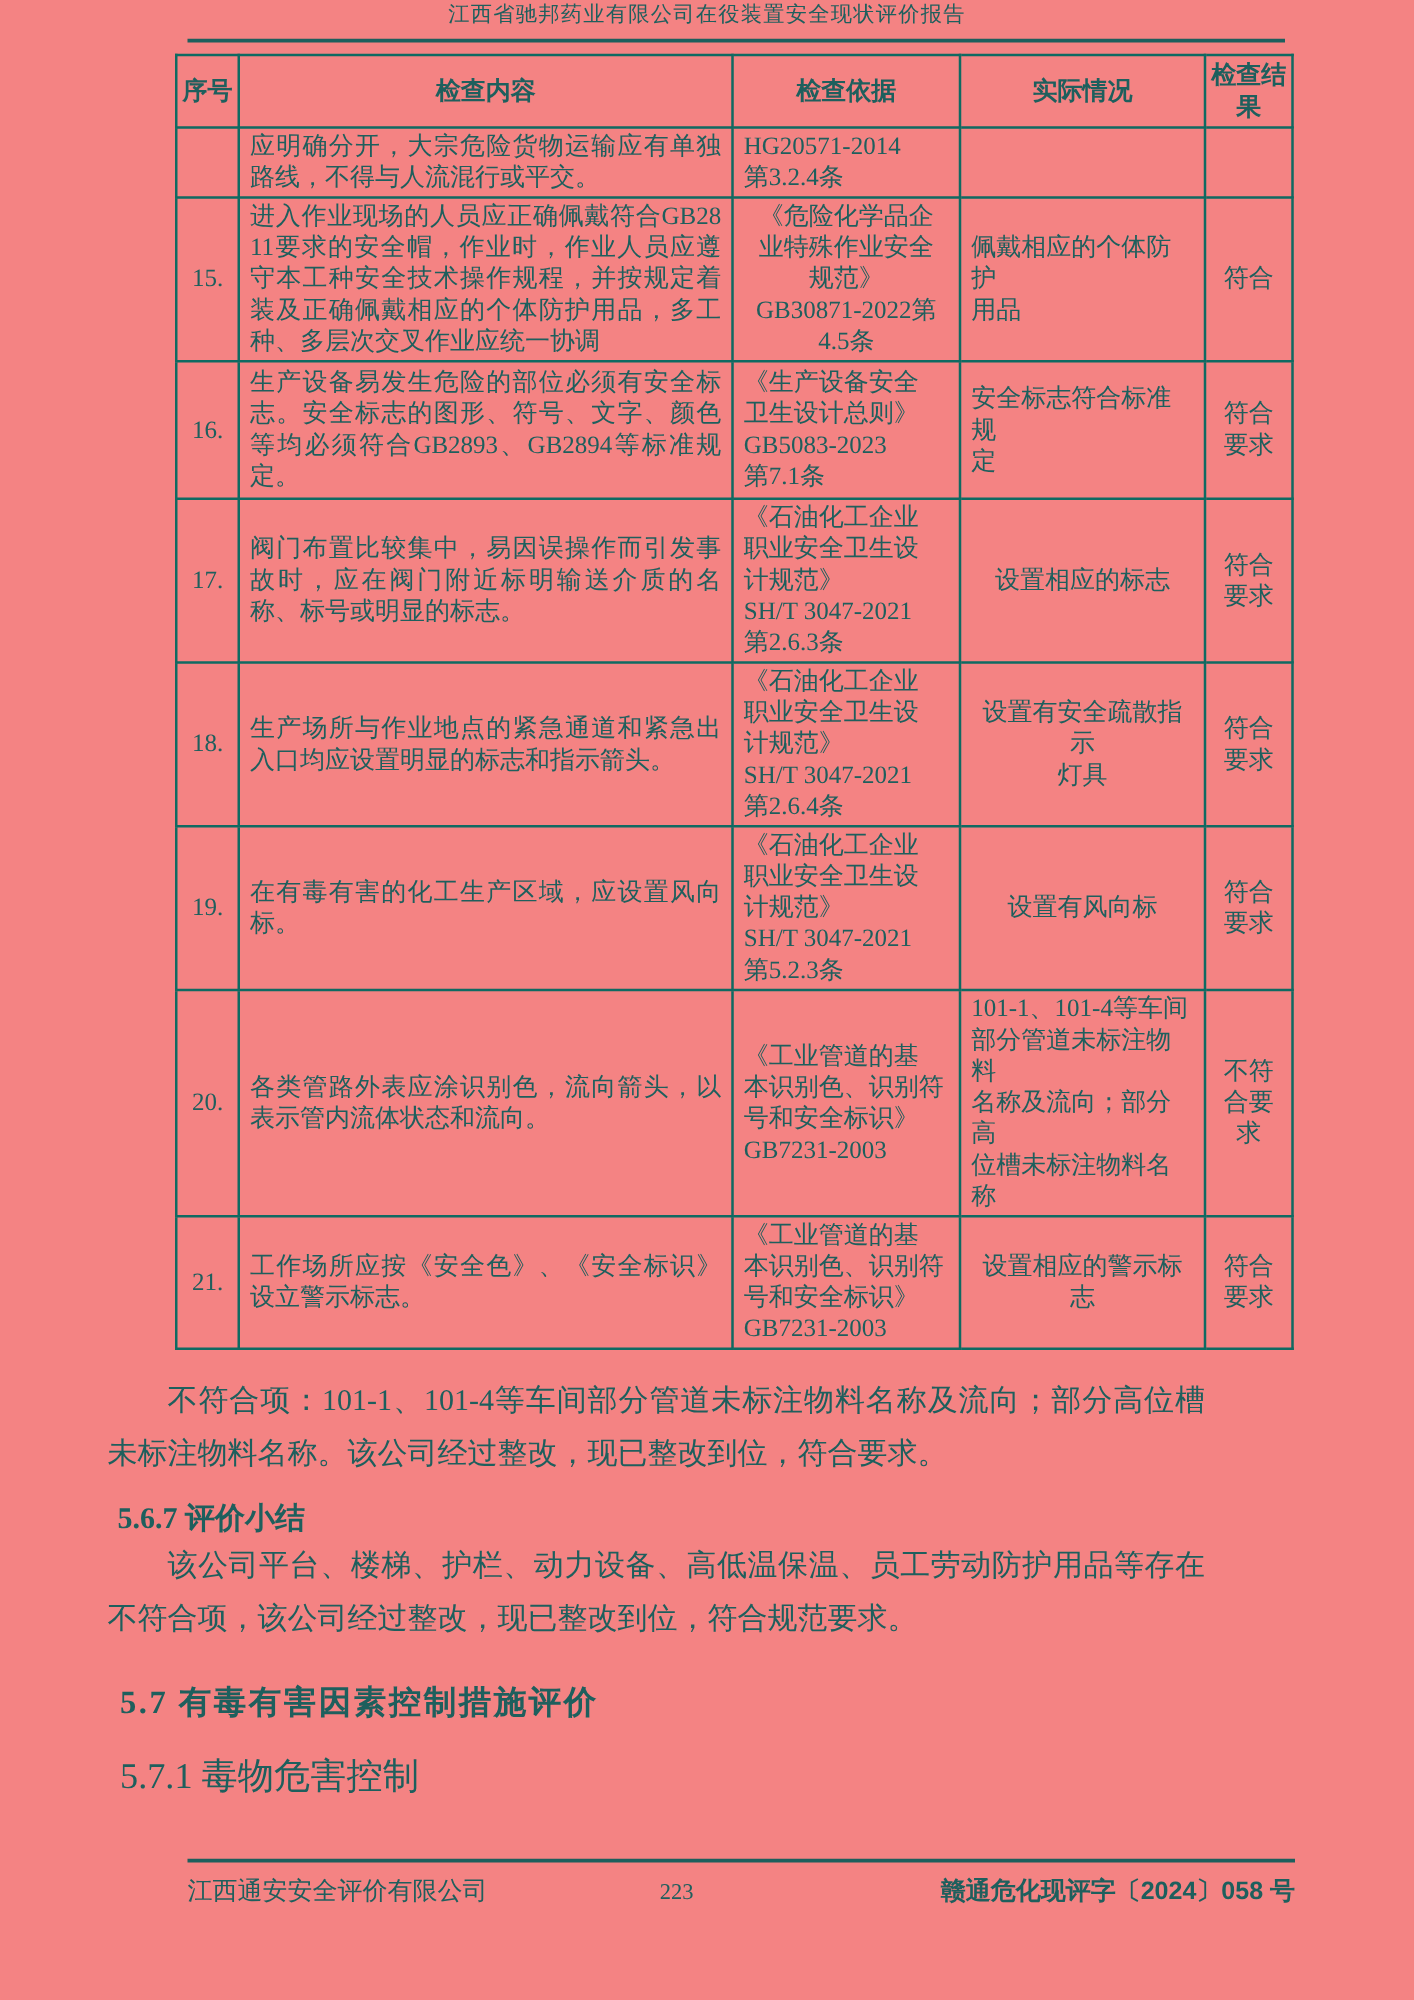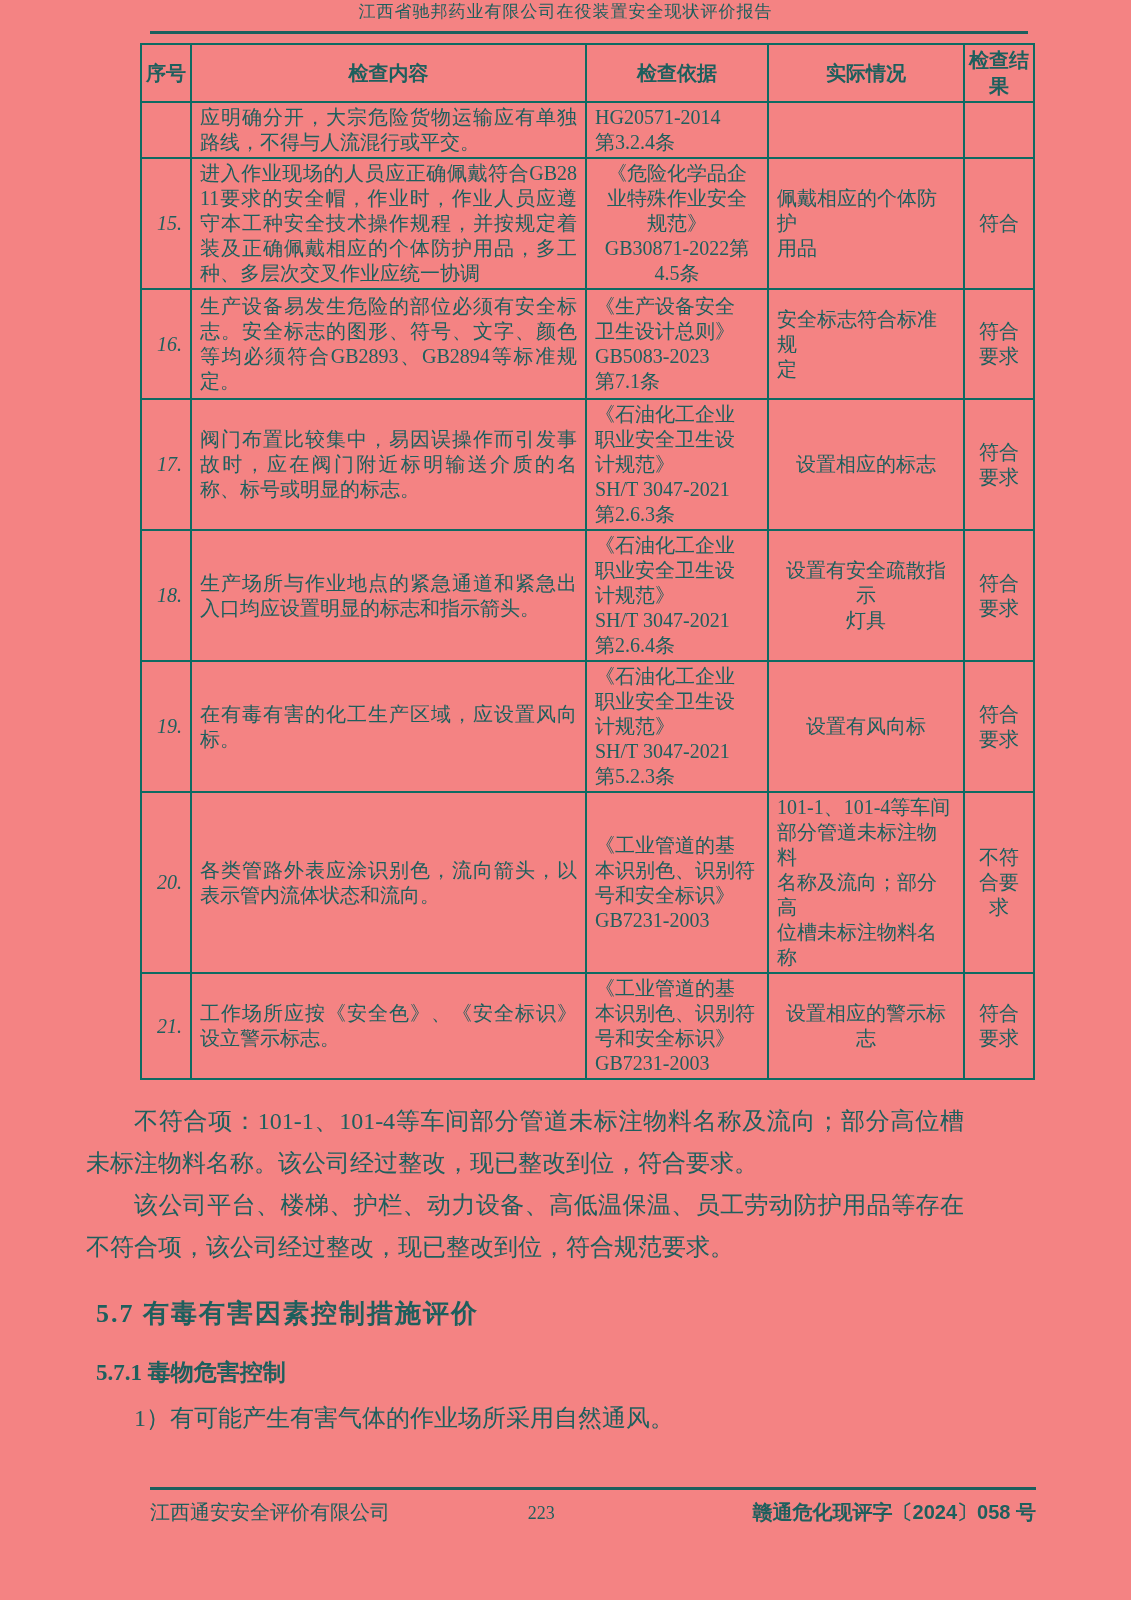--- a/index.html
+++ b/index.html
@@ -34,21 +34,21 @@
     padding:2px 8px;
     overflow:hidden;
     word-break:break-all;
   }
   table.insp th{
     font-weight:bold;
     text-align:center;
     padding:2px 4px;
     line-height:26px;
   }
-  td.c-no{text-align:right;padding:2px 2px;font-style:italic;}
+  td.c-no{text-align:center;padding:2px 2px;}
   td.c-content{text-align:justify;}
   td.c-basis{white-space:pre-line;text-align:left;padding:2px 4px;}
   td.c-basis.left{text-align:center;}
   td.c-actual{white-space:pre-line;text-align:left;}
   td.c-actual.center{text-align:center;}
   td.c-result{text-align:center;padding:2px 6px;}
   .body-copy{
     margin:20px 0 0 86px;
     width:878px;
   }
@@ -66,22 +66,22 @@
     line-height:34px;
   }
   .h-57{
     font-size:26px;
     font-weight:bold;
     letter-spacing:2px;
     margin:26px 0 0 10px;
     line-height:40px;
   }
   .h-571{
-    font-size:23px;
-    font-weight:bold;
+    font-size:29px;
+    font-weight:normal;
     margin:22px 0 0 10px;
     line-height:34px;
   }
   .para-item{
     font-size:24px;
     line-height:36px;
     text-indent:2em;
     margin:10px 0 0 0;
   }
   .doc-footer{
@@ -214,24 +214,24 @@
 号和安全标识》
 GB7231-2003</td>
         <td class="c-actual center">设置相应的警示标志</td>
         <td class="c-result">符合要求</td>
       </tr>
     </tbody>
 </table>
 
 <div class="body-copy">
   <p class="para">不符合项：101-1、101-4等车间部分管道未标注物料名称及流向；部分高位槽未标注物料名称。该公司经过整改，现已整改到位，符合要求。</p>
+  <div class="h-small">5.6.7 评价小结</div>
   <p class="para">该公司平台、楼梯、护栏、动力设备、高低温保温、员工劳动防护用品等存在不符合项，该公司经过整改，现已整改到位，符合规范要求。</p>
   <div class="h-57">5.7  有毒有害因素控制措施评价</div>
   <div class="h-571">5.7.1  毒物危害控制</div>
-  <p class="para-item">1）有可能产生有害气体的作业场所采用自然通风。</p>
 </div>
 
 <div class="doc-footer">
   <div class="footer-rule"></div>
   <div class="footer-row">
     <span>江西通安安全评价有限公司</span>
     <span class="footer-page">223</span>
     <span class="footer-doc">赣通危化现评字〔2024〕058 号</span>
   </div>
 </div>

